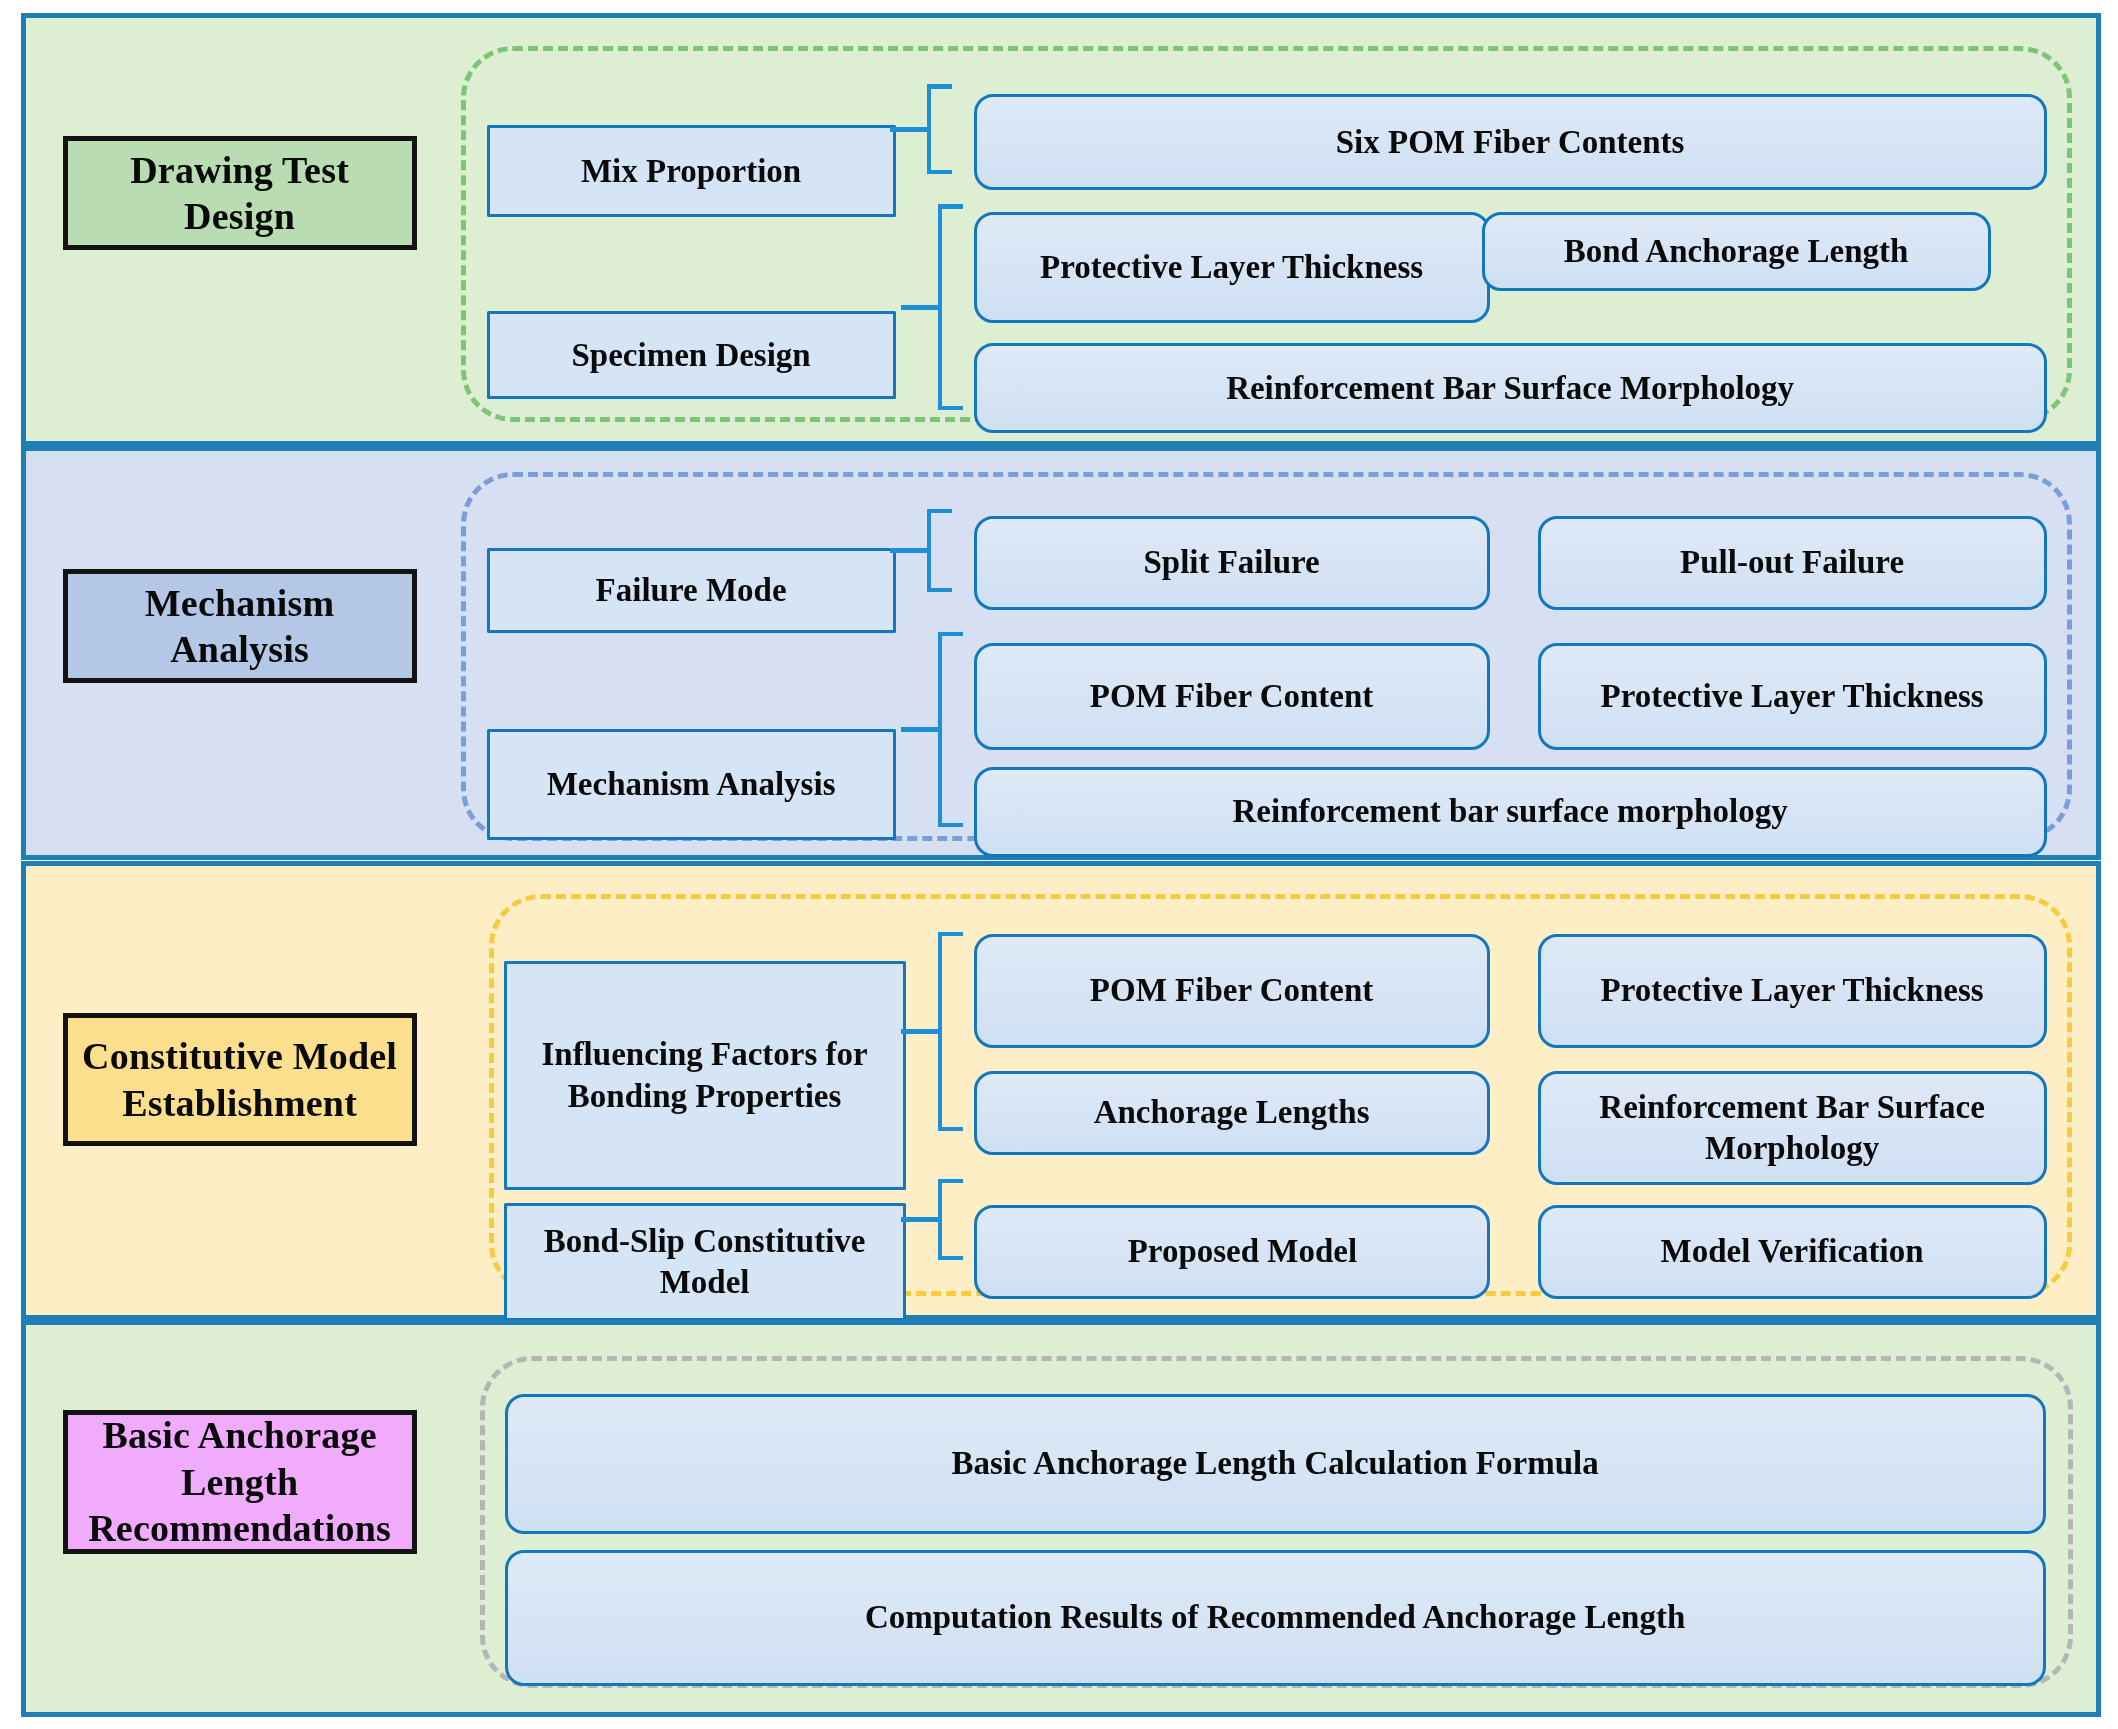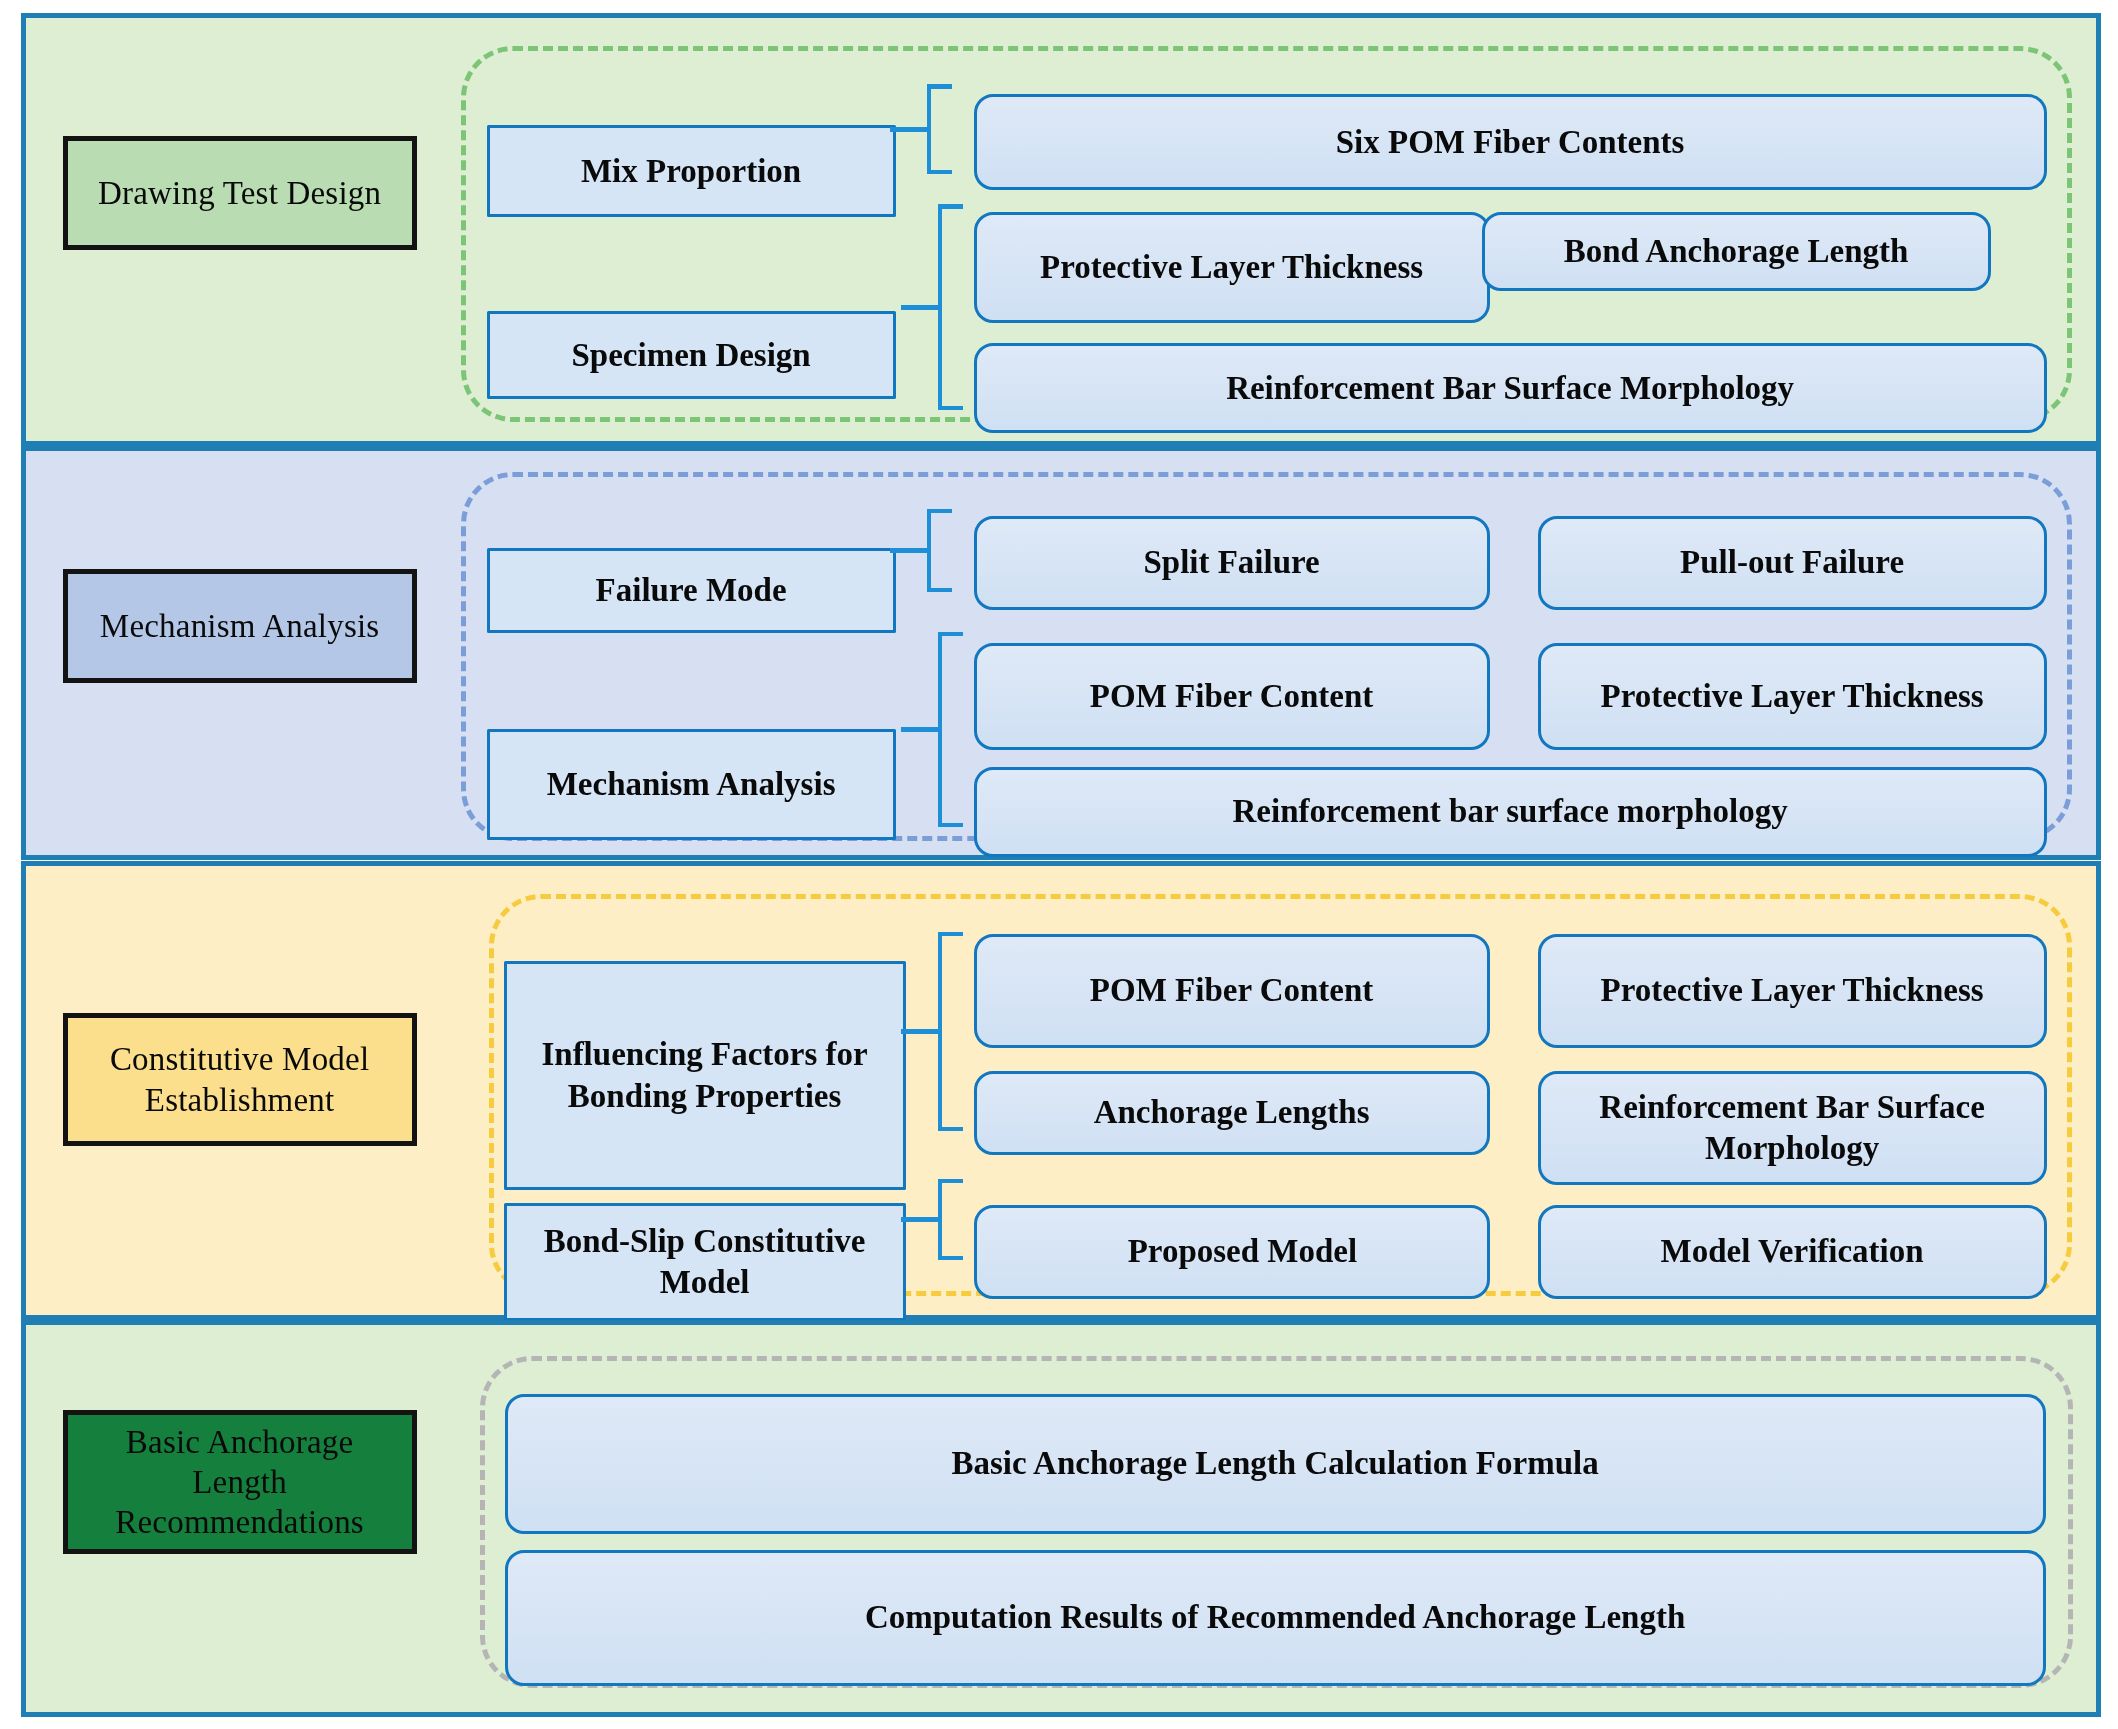--- a/index.html
+++ b/index.html
@@ -26,31 +26,31 @@
 
   
   .stage-label{
     position:absolute;
     box-sizing:border-box;
     border:5.2px solid #131313;
     display:flex;
     align-items:center;
     justify-content:center;
     text-align:center;
-    font-weight:normal;
-    font-size:33px;
+    font-weight:bold;
+    font-size:38px;
     line-height:1.22;
     color:#0a0a0a;
     letter-spacing:0.2px;
     padding:2.9px 7.4px;
   }
   .lbl-green{background:#b9dcb2;}
   .lbl-blue{background:#b4c7e7;}
   .lbl-yellow{background:#fbdf8d;}
-  .lbl-gray{background:#15803d;}
+  .lbl-gray{background:#f0abfc;}
 
   
   .dashed{
     position:absolute;
     box-sizing:border-box;
     border-style:dashed;
     border-width:5.2px;
     border-radius:52px;
   }
   .dash-green{border-color:#7cc576;}

